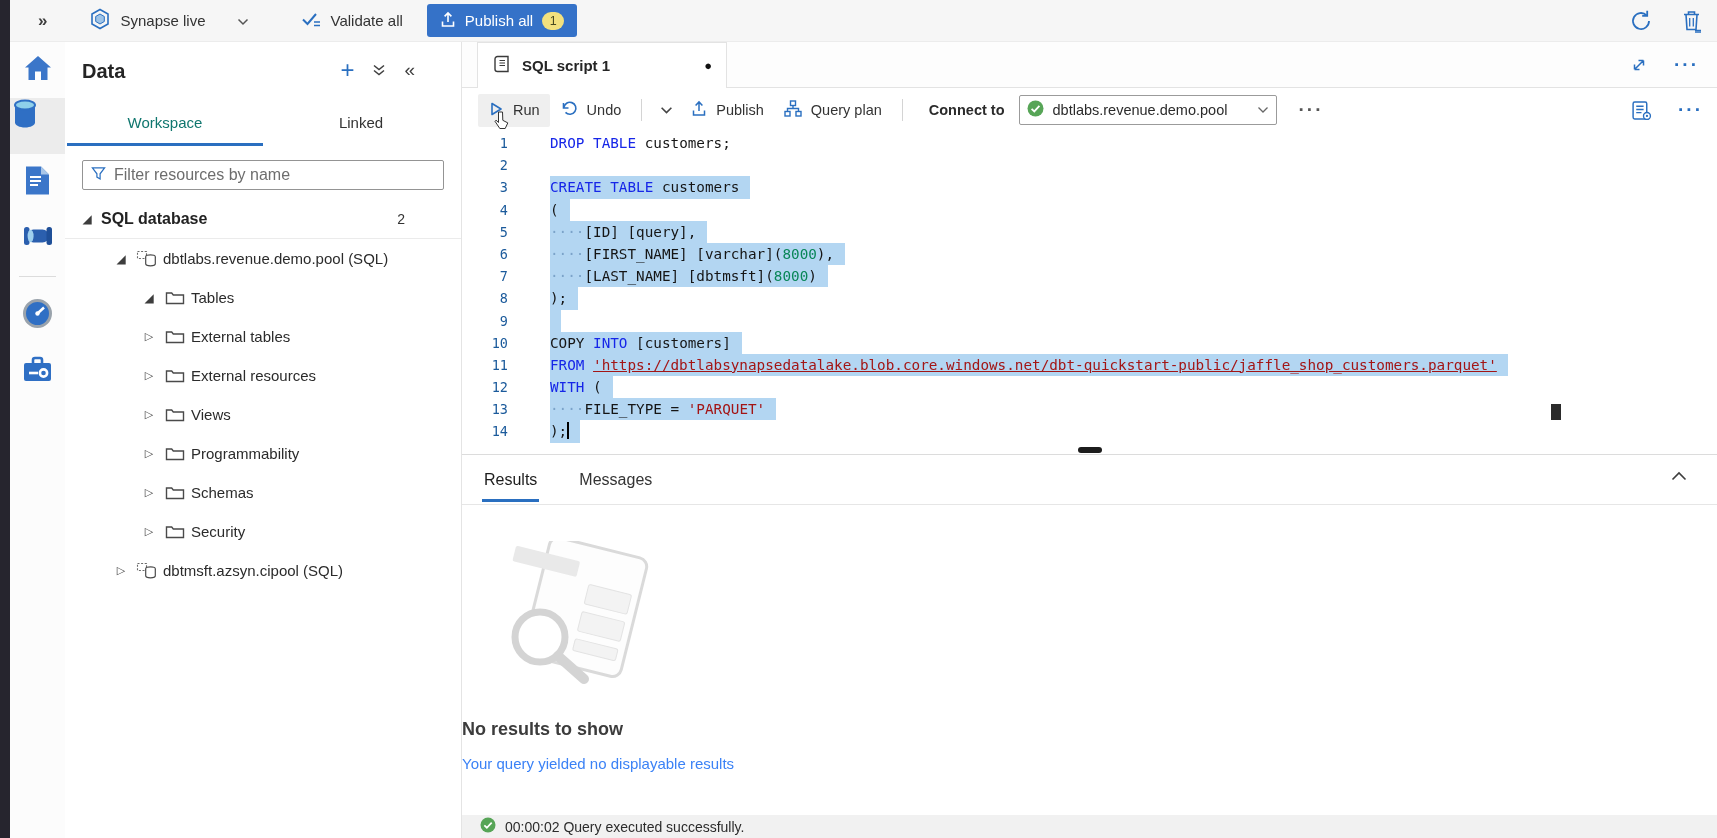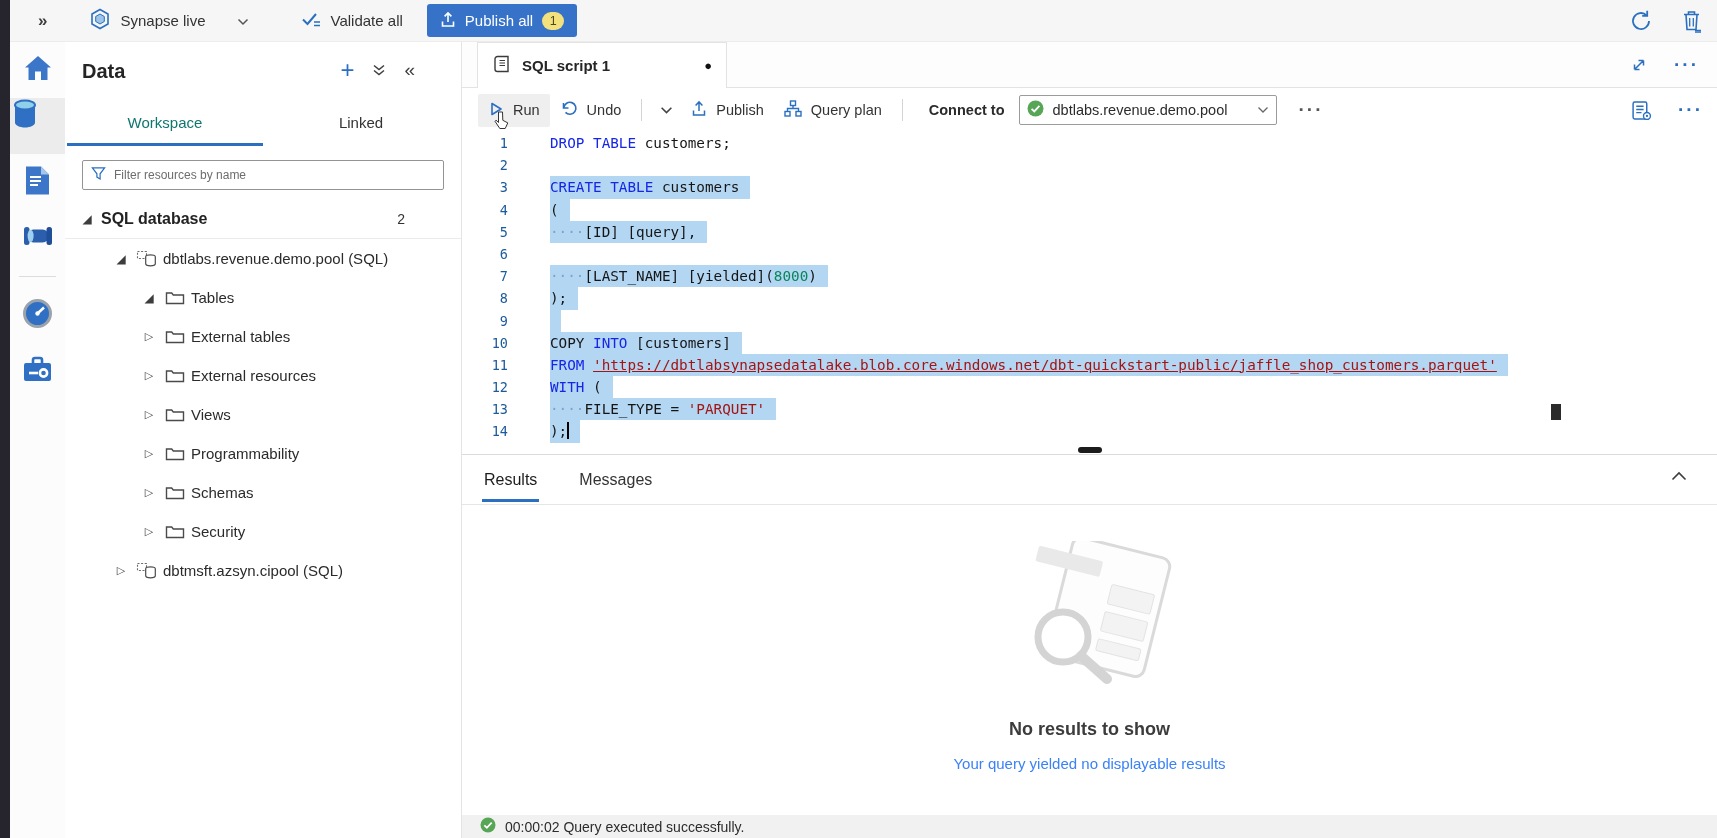--- a/index.html
+++ b/index.html
@@ -39,21 +39,21 @@
   .sb-actions { position:absolute; right:46px; top:18px; display:flex; align-items:center; gap:18px; }
   .sb-add { color:var(--accent); font-size:24px; font-weight:400; line-height:20px; cursor:pointer; }
   .sb-chevs, .sb-collapse { color:#3f3f3f; cursor:pointer; display:flex; }
   .sb-collapse { font-size:19px; line-height:18px; }
   .sb-tabs { display:flex; height:44px; margin:0 2px; }
   .sb-tab { flex:1; display:flex; align-items:center; justify-content:center; font-size:15px; color:#333;
             border-bottom:3px solid transparent; cursor:pointer; }
   .sb-tab.active { border-bottom-color:var(--accent); color:#0f766e; }
   .filter-wrap { margin:14px 17px 10px 17px; height:30px; border:1px solid #949494; border-radius:2px;
                  display:flex; align-items:center; padding:0 8px; gap:8px; background:#fff; }
-  .filter-wrap input { border:none; outline:none; flex:1; font-size:12px; color:#333; font-family:inherit; }
+  .filter-wrap input { border:none; outline:none; flex:1; font-size:16px; color:#333; font-family:inherit; }
   .filter-wrap input::placeholder { color:#6d6d6d; }
   .tree { margin-top:6px; }
   .tree-row { height:39px; display:flex; align-items:center; cursor:pointer; font-size:15px; color:#2b2b2b; }
   .tree-row.sepb { border-bottom:1px solid #ebebeb; }
   .tw { width:24px; display:flex; justify-content:center; font-size:11px; color:#3d3d3d; flex:none; }
   .tw.open { font-size:12px; }
   .ticon { width:28px; display:flex; justify-content:center; flex:none; }
   .tlabel { margin-left:2px; white-space:nowrap; }
   .tcount { margin-left:auto; margin-right:56px; font-size:14px; color:#333; }
 
@@ -106,21 +106,21 @@
                   background:#1c1c1c; border-radius:3px; }
 
   
   .results { position:absolute; left:0; right:0; top:413px; bottom:0; background:#fff; }
   .rtabs { position:relative; height:50px; display:flex; align-items:center; padding-left:20px; gap:38px;
            border-bottom:1px solid #e6e6e6; }
   .rtab { font-size:16px; color:#333; cursor:pointer; padding:13px 2px 10px; border-bottom:3px solid transparent; }
   .rtab.active { color:#1c1c1c; border-bottom-color:var(--accent); }
   .rtabs .collapse { position:absolute; right:30px; top:16px; color:#3d3d3d; cursor:pointer; display:flex; }
   .empty-state { position:absolute; left:0; right:0; top:50px; bottom:23px; display:flex; flex-direction:column;
-                 align-items:center; padding-top:36px; }
+                 align-items:flex-start; padding-top:36px; }
   .empty-title { font-size:18px; font-weight:bold; color:#3c3c3c; margin-top:24px; }
   .empty-sub { font-size:15px; color:#3b82f6; margin-top:15px; }
   .statusbar { position:absolute; left:0; right:0; bottom:0; height:23px; background:#f1f1f1;
                display:flex; align-items:center; gap:9px; padding-left:18px; }
   .statusbar .msg { font-size:14px; color:#2c2c2c; }
 
   .cursor-ptr { position:absolute; left:16px; top:17px; }
 </style>
 </head>
 <body>
@@ -460,22 +460,22 @@
       </div>
     </div>
 
     <div class="editor">
       <div id="code-lines">
           <div class="code-line"><span class="ln">1</span><span class="cb"><span class="tk-k">DROP</span><span class="tk-x"> </span><span class="tk-k">TABLE</span><span class="tk-x"> customers;</span></span></div>
           <div class="code-line"><span class="ln">2</span><span class="cb"></span></div>
           <div class="code-line"><span class="ln">3</span><span class="cb"><span class="sel"><span class="tk-k">CREATE</span><span class="tk-x"> </span><span class="tk-k">TABLE</span><span class="tk-x"> customers</span></span></span></div>
           <div class="code-line"><span class="ln">4</span><span class="cb"><span class="sel"><span class="tk-x">(</span></span></span></div>
           <div class="code-line"><span class="ln">5</span><span class="cb"><span class="sel"><span class="tk-w">····</span><span class="tk-x">[ID] [query],</span></span></span></div>
-          <div class="code-line"><span class="ln">6</span></div>
-          <div class="code-line"><span class="ln">7</span><span class="cb"><span class="sel"><span class="tk-w">····</span><span class="tk-x">[LAST_NAME] [yielded](</span><span class="tk-n">8000</span><span class="tk-x">)</span></span></span></div>
+          <div class="code-line"><span class="ln">6</span><span class="cb"><span class="sel"><span class="tk-w">····</span><span class="tk-x">[FIRST_NAME] [varchar](</span><span class="tk-n">8000</span><span class="tk-x">),</span></span></span></div>
+          <div class="code-line"><span class="ln">7</span><span class="cb"><span class="sel"><span class="tk-w">····</span><span class="tk-x">[LAST_NAME] [dbtmsft](</span><span class="tk-n">8000</span><span class="tk-x">)</span></span></span></div>
           <div class="code-line"><span class="ln">8</span><span class="cb"><span class="sel"><span class="tk-x">);</span></span></span></div>
           <div class="code-line"><span class="ln">9</span><span class="cb"><span class="sel empty"></span></span></div>
           <div class="code-line"><span class="ln">10</span><span class="cb"><span class="sel"><span class="tk-x">COPY </span><span class="tk-k">INTO</span><span class="tk-x"> [customers]</span></span></span></div>
           <div class="code-line"><span class="ln">11</span><span class="cb"><span class="sel"><span class="tk-k">FROM</span><span class="tk-x"> </span><span class="tk-u">'https://dbtlabsynapsedatalake.blob.core.windows.net/dbt-quickstart-public/jaffle_shop_customers.parquet'</span></span></span></div>
           <div class="code-line"><span class="ln">12</span><span class="cb"><span class="sel"><span class="tk-k">WITH</span><span class="tk-x"> (</span></span></span></div>
           <div class="code-line"><span class="ln">13</span><span class="cb"><span class="sel"><span class="tk-w">····</span><span class="tk-x">FILE_TYPE = </span><span class="tk-s">'PARQUET'</span></span></span></div>
           <div class="code-line"><span class="ln">14</span><span class="cb"><span class="sel"><span class="tk-x">);</span><span class="caret"></span></span></span></div>
         </div>
       <div class="scroll-dash"></div>
     </div>

